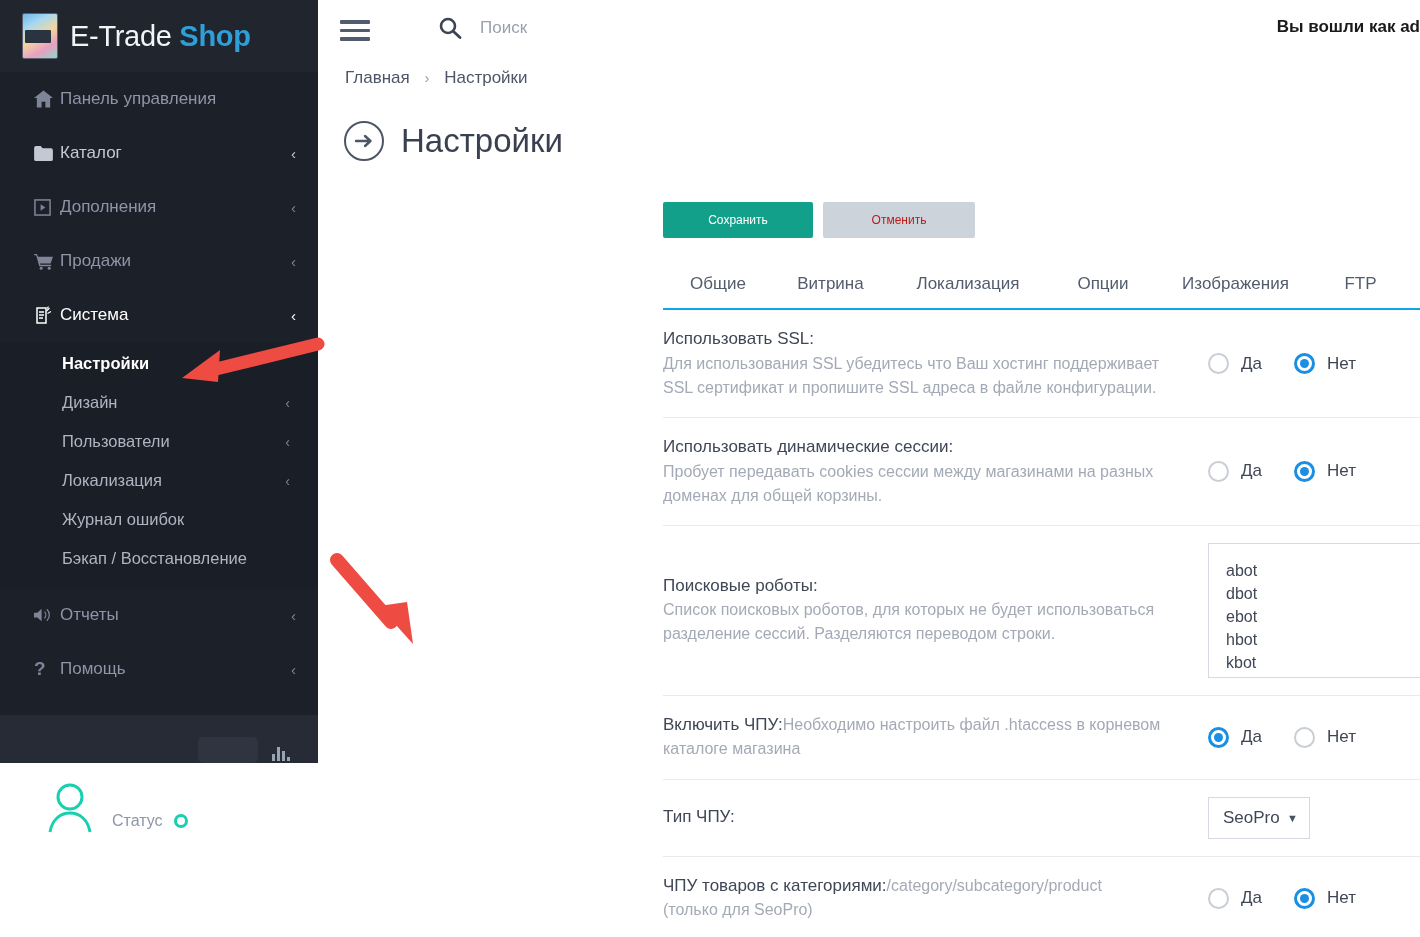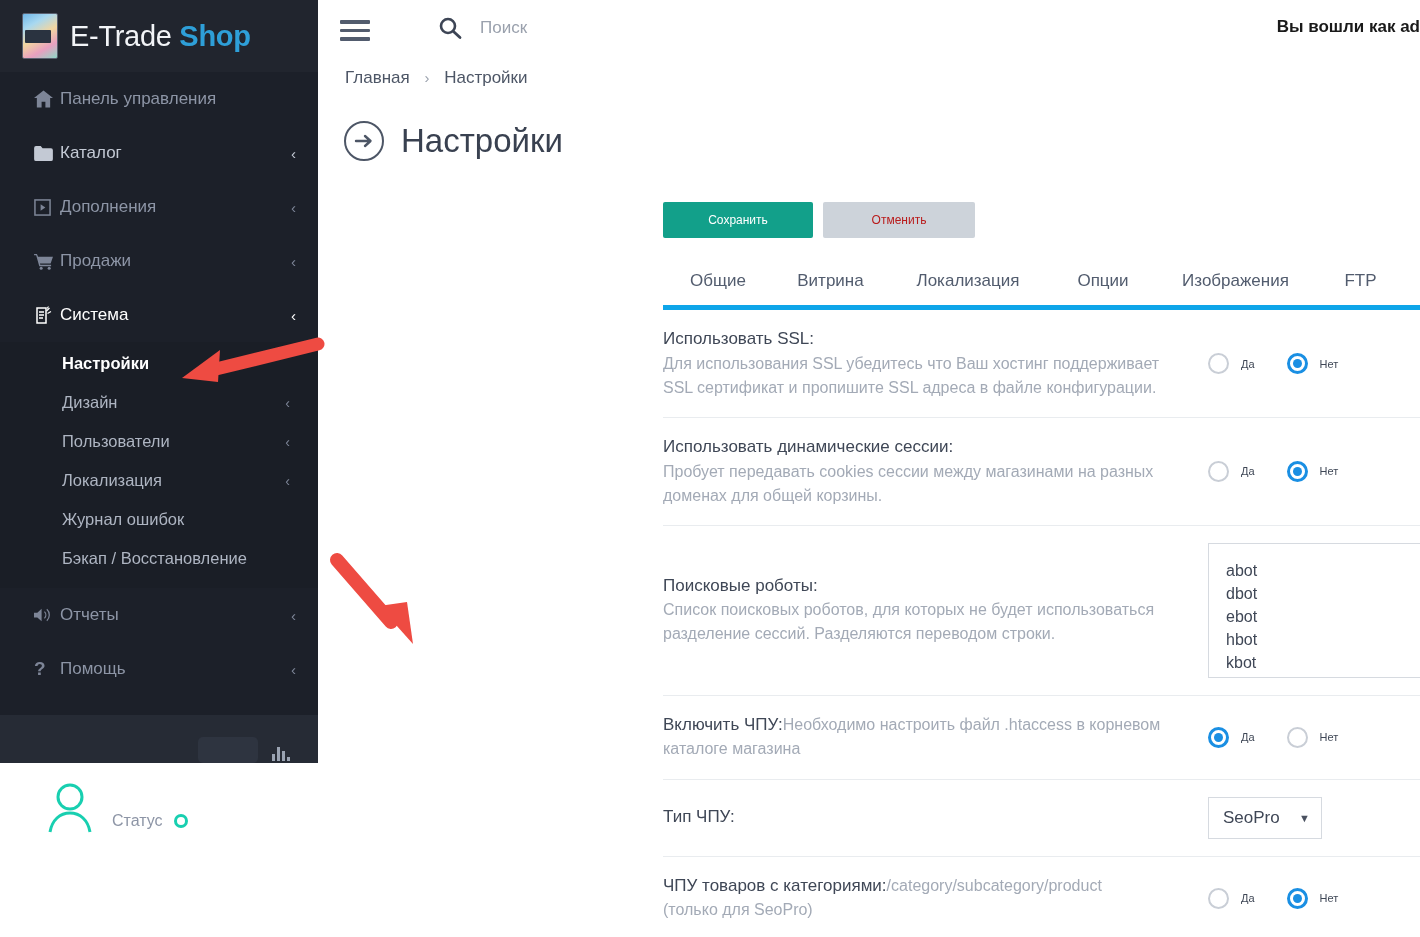--- a/index.html
+++ b/index.html
@@ -158,21 +158,21 @@
     height: 36px; display: inline-flex; align-items: center; justify-content: center;
     font-size: 12px; cursor: pointer; border: none; border-radius: 2px;
     font-family: "Liberation Sans", sans-serif;
   }
   .btn-save { background: #12a08a; color: #fff; width: 150px; }
   .btn-cancel { background: #cdd3da; color: #b91c1c; width: 152px; }
 
   #tabs {
     margin-top: 28px; margin-left: 345px; margin-right: 0;
     display: flex; align-items: flex-end;
-    border-bottom: 5px solid #0ea5e9;
+    border-bottom: 2px solid #0ea5e9;
     height: 44px;
     white-space: nowrap;
     overflow: hidden;
   }
   .tab {
     font-size: 17px; color: #525c6e; cursor: pointer;
     padding: 0 0 14px 0; margin-right: 0;
     flex: none;
   }
 
@@ -196,34 +196,34 @@
     width: 21px; height: 21px; border-radius: 50%;
     border: 2px solid #c9ced6; background: #fff;
     flex: none; position: relative;
   }
   .rb.on { border-color: #1a8fe3; border-width: 3px; }
   .rb.on:after {
     content:""; position: absolute; left: 50%; top: 50%;
     width: 9px; height: 9px; margin: -4.5px 0 0 -4.5px;
     border-radius: 50%; background: #1a8fe3;
   }
-  .radio-opt .rl { margin-left: 12px; font-size: 11px; color: #3f4756; }
+  .radio-opt .rl { margin-left: 12px; font-size: 17px; color: #3f4756; }
 
   .ta-wrap { position: relative; width: 412px; height: 135px; }
   .ta {
     width: 412px; height: 135px;
     border: 1px solid #d6dae0; background: #fff;
     font-size: 16px; color: #3f4756;
     padding: 15px 0 0 17px; line-height: 1.45;
     overflow: hidden;
     font-family: "Liberation Sans", sans-serif;
   }
 
   .sel {
-    width: 114px; height: 42px;
+    width: 102px; height: 42px;
     border: 1px solid #d6dae0; background: #fff;
     display: flex; align-items: center; justify-content: space-between;
     padding: 0 11px 0 14px;
     font-size: 17px; color: #3f4756; cursor: pointer;
   }
   .sel .car { font-size: 11px; color: #4a5160; }
 
   
   .arrow-svg { position: absolute; pointer-events: none; }
 </style>

